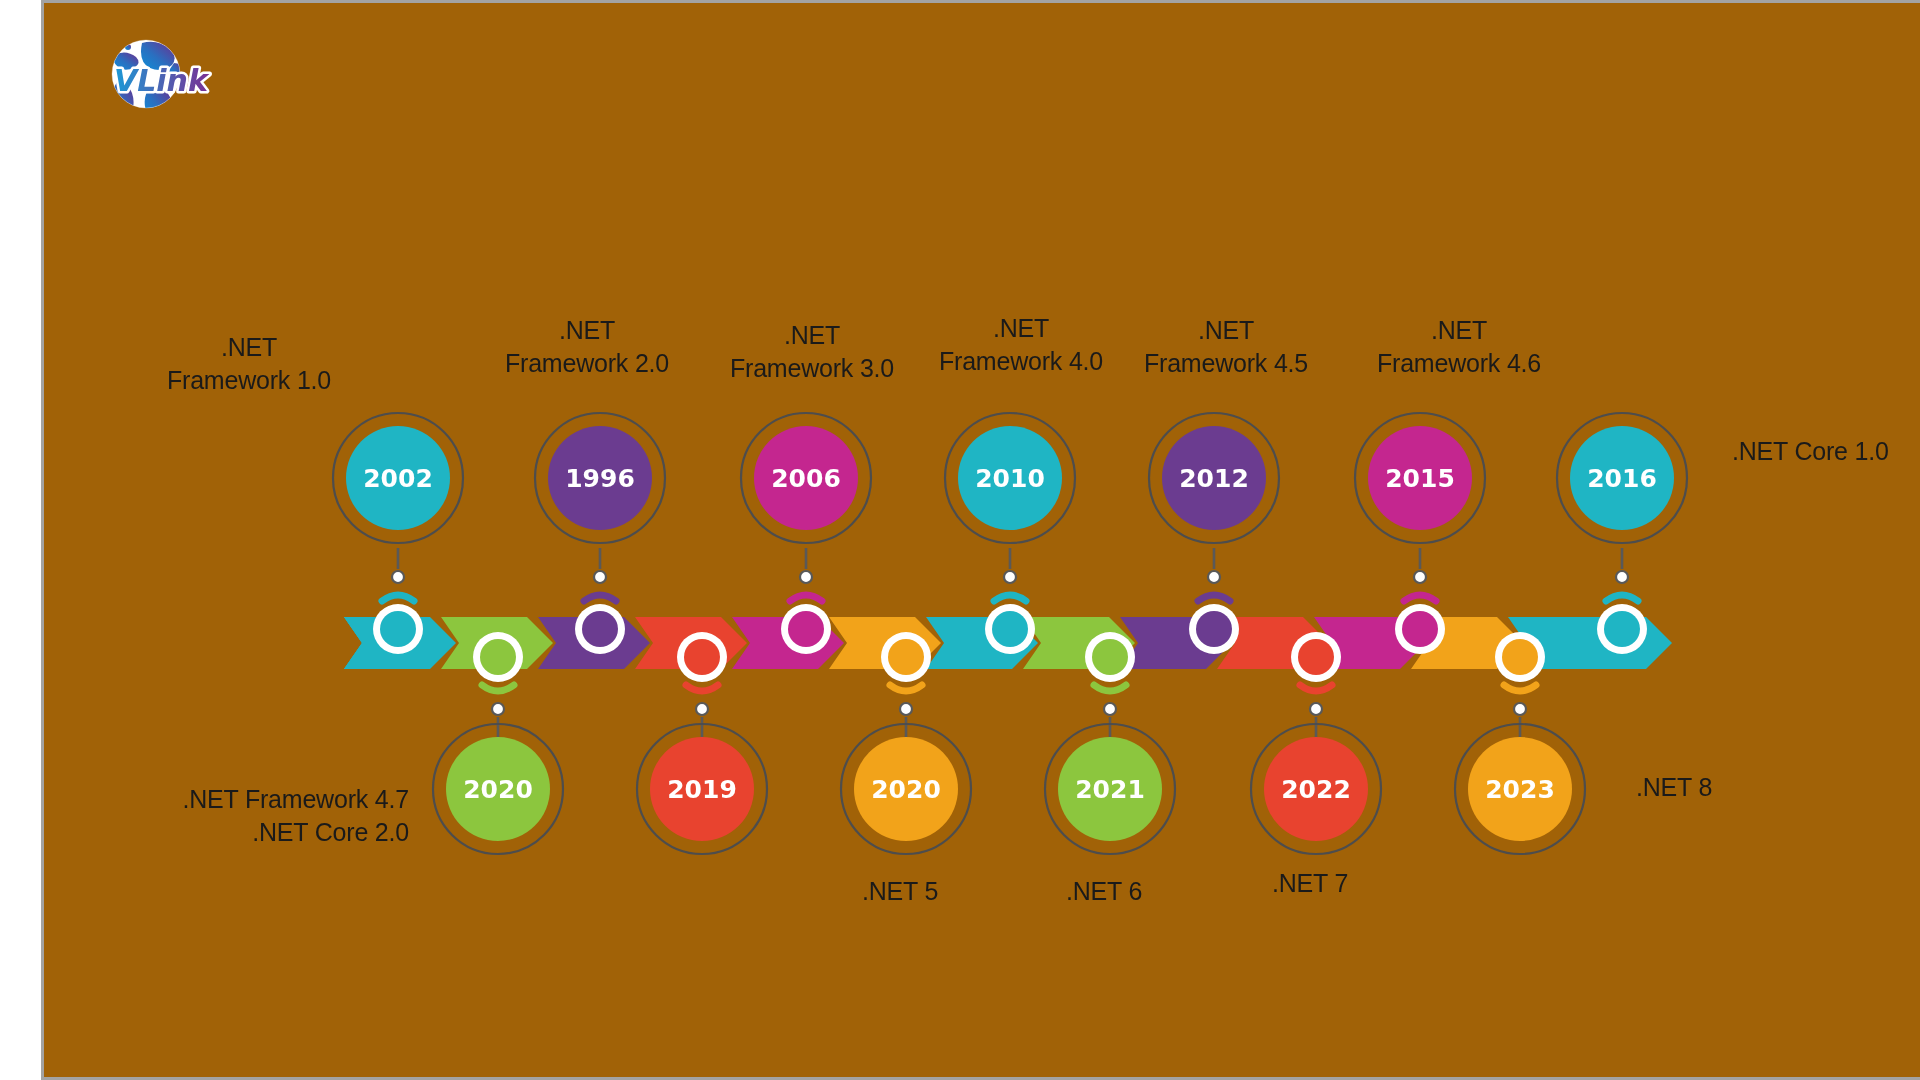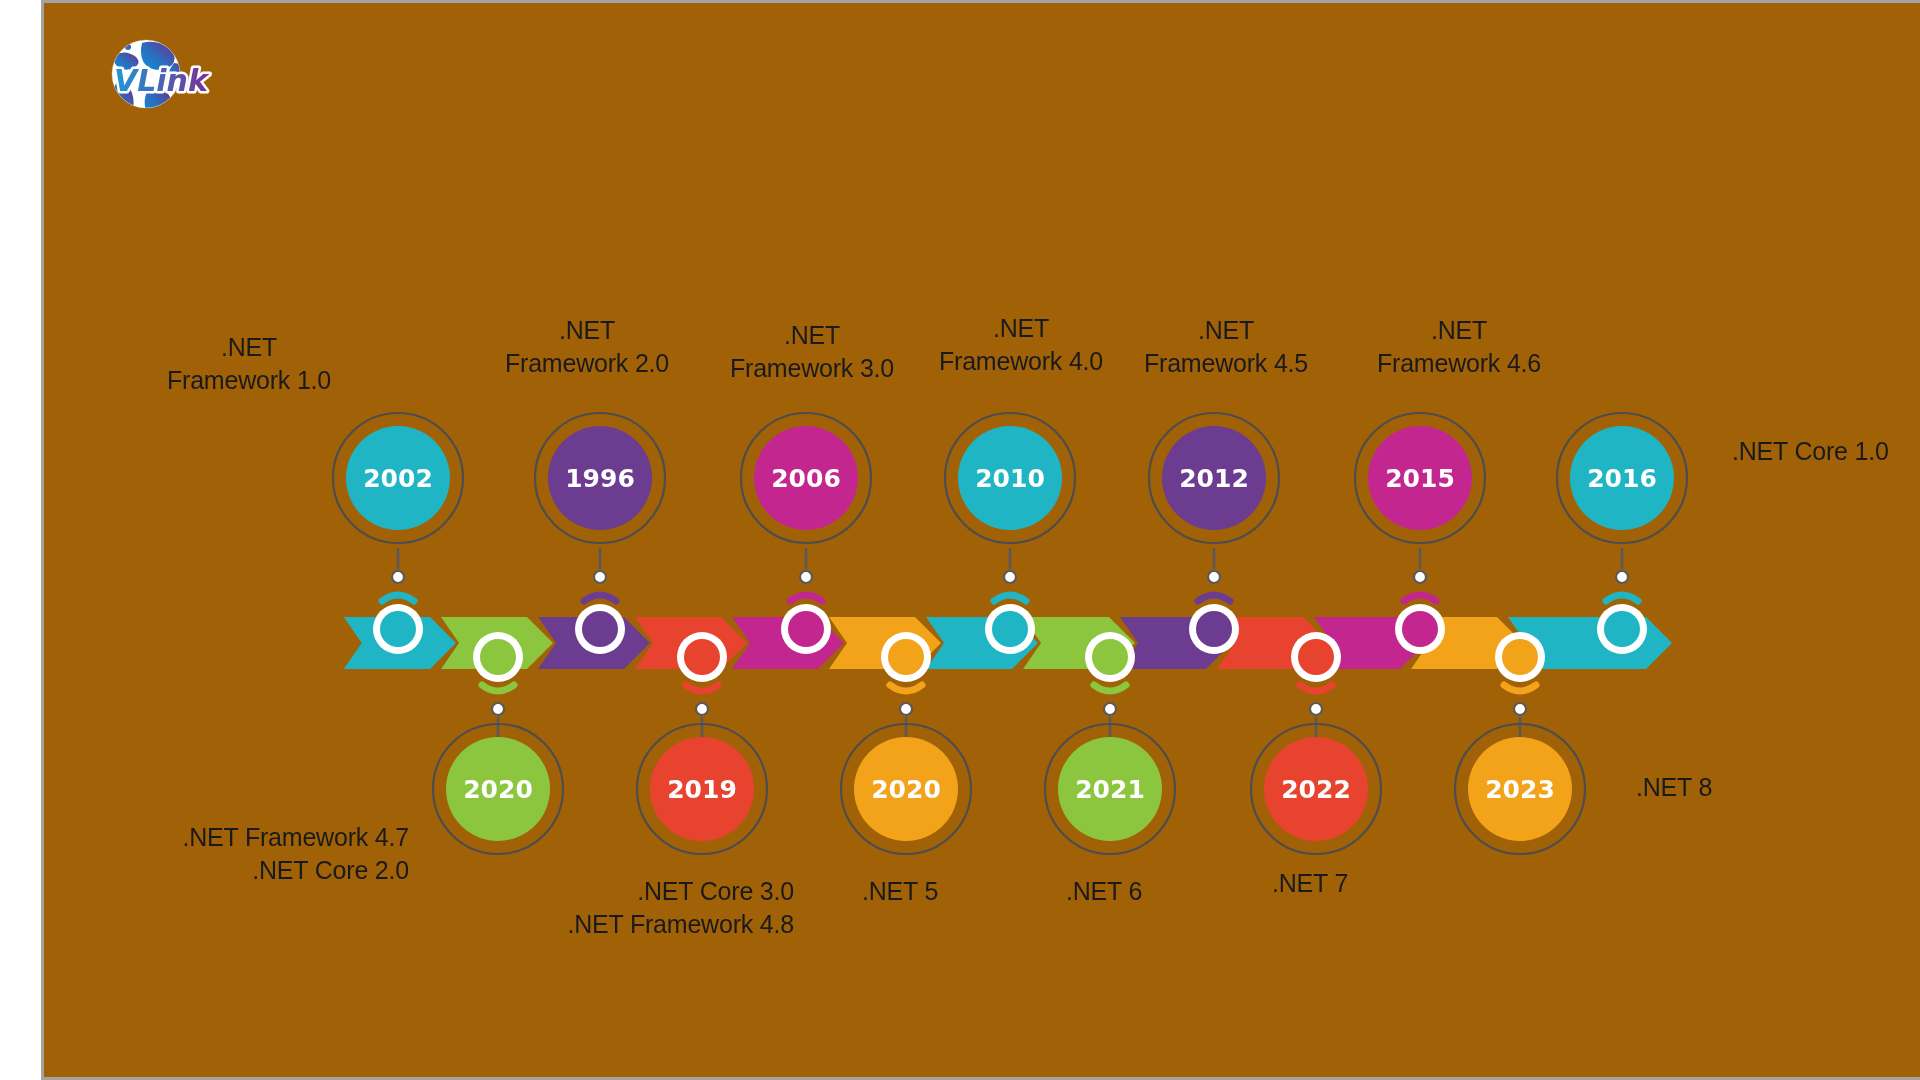--- a/index.html
+++ b/index.html
@@ -352,25 +352,23 @@
 Framework 3.0</div>
   <div class="lbl ctr" style="left:977px; top:309px;">.NET
 Framework 4.0</div>
   <div class="lbl ctr" style="left:1182px; top:311px;">.NET
 Framework 4.5</div>
   <div class="lbl ctr" style="left:1415px; top:311px;">.NET
 Framework 4.6</div>
 
   <div class="lbl lft" style="left:1688px; top:432px;">.NET Core 1.0</div>
 
-  <div class="lbl rgt" style="left:0px; width:365px; top:818px;padding-left:31px;">.NET Framework 4.7
+  <div class="lbl rgt" style="left:0px; width:365px; top:780px;padding-left:31px;">.NET Framework 4.7
 .NET Core 2.0</div>
 
-  <div class="lbl rgt" style="left:240px; width:510px; top:872px;">.NET Core 3.0
-.NET Framework 4.8</div>
 
   <div class="lbl lft" style="left:818px; top:872px;">.NET 5</div>
   <div class="lbl lft" style="left:1022px; top:872px;">.NET 6</div>
   <div class="lbl lft" style="left:1228px; top:864px;">.NET 7</div>
 
   <div class="lbl lft" style="left:1592px; top:768px;">.NET 8</div>
 
 </div>
 
 </body></html>

